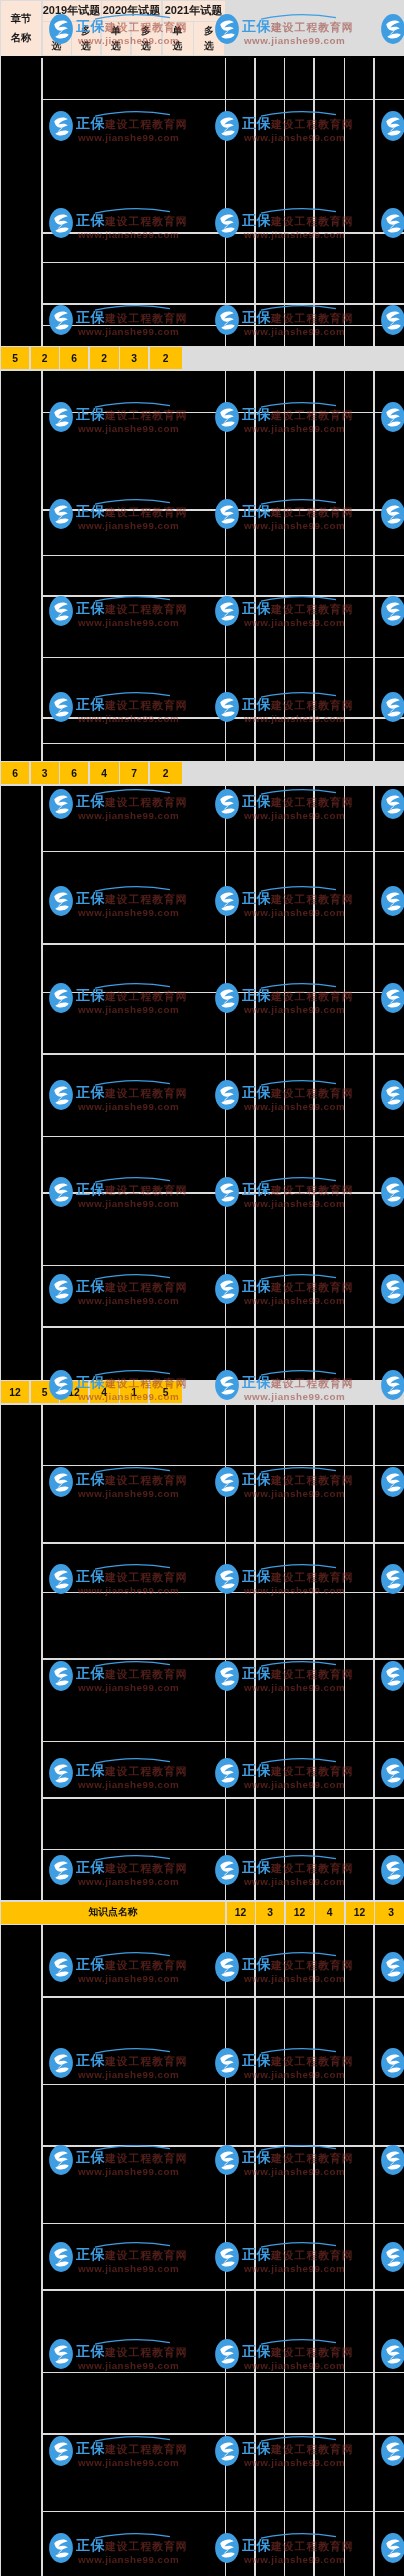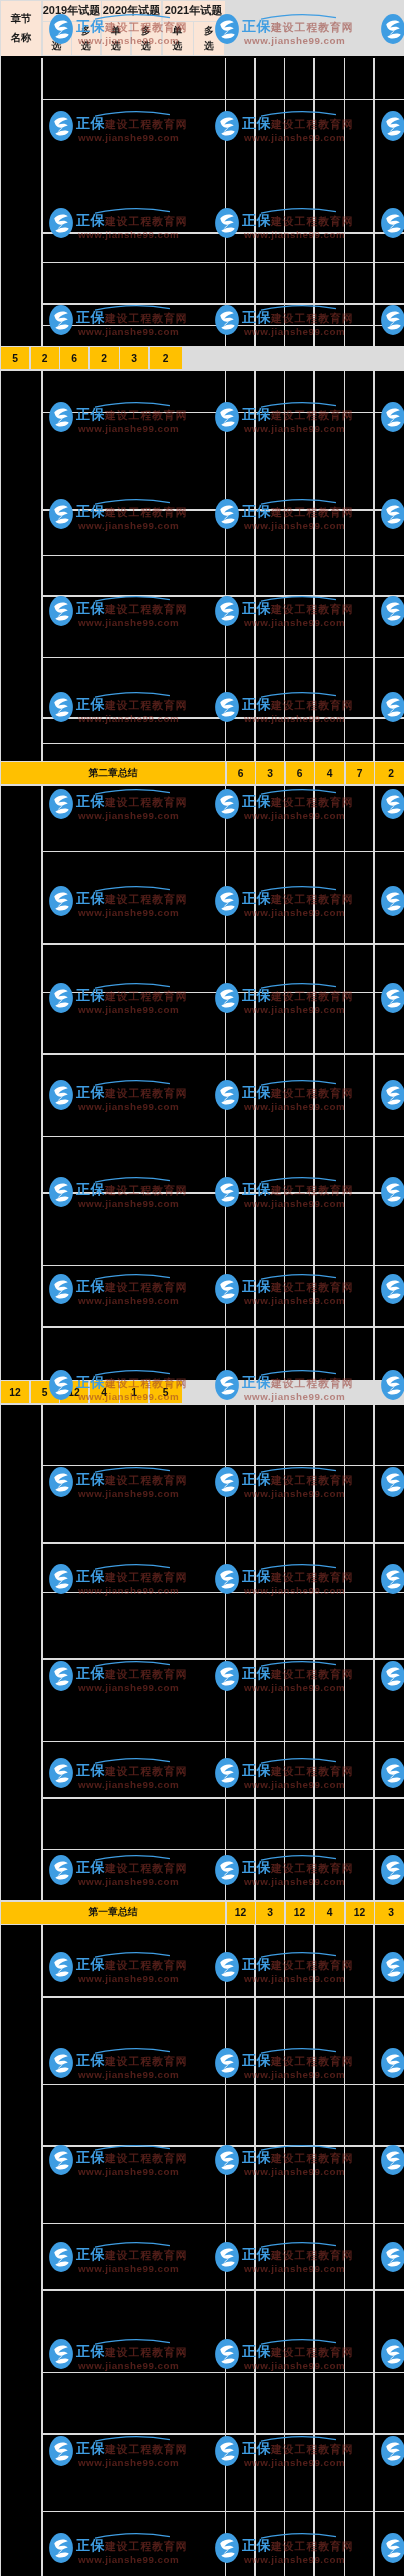--- a/index.html
+++ b/index.html
@@ -240,21 +240,20 @@
               <div class="ncell c0"></div>
               <div class="ncell c1"></div>
               <div class="ncell c2"></div>
               <div class="ncell c3"></div>
               <div class="ncell c4"></div>
               <div class="ncell c5"></div>
             </div>
           </div>
         </div>
         <div class="band h46">
-          <div class="blabel">第二章总结</div>
           <div class="bval c0">6</div>
           <div class="bval c1">3</div>
           <div class="bval c2">6</div>
           <div class="bval c3">4</div>
           <div class="bval c4">7</div>
           <div class="bval c5">2</div>
         </div>
         <div class="section">
           <div class="chapcell"></div>
           <div class="rows">
@@ -420,21 +419,21 @@
               <div class="ncell c0"></div>
               <div class="ncell c1"></div>
               <div class="ncell c2"></div>
               <div class="ncell c3"></div>
               <div class="ncell c4"></div>
               <div class="ncell c5"></div>
             </div>
           </div>
         </div>
         <div class="band h46">
-          <div class="blabel">第一章总结</div>
+          <div class="blabel">知识点名称</div>
           <div class="bval c0">12</div>
           <div class="bval c1">3</div>
           <div class="bval c2">12</div>
           <div class="bval c3">4</div>
           <div class="bval c4">12</div>
           <div class="bval c5">3</div>
         </div>
         <div class="section">
           <div class="chapcell"></div>
           <div class="rows">

